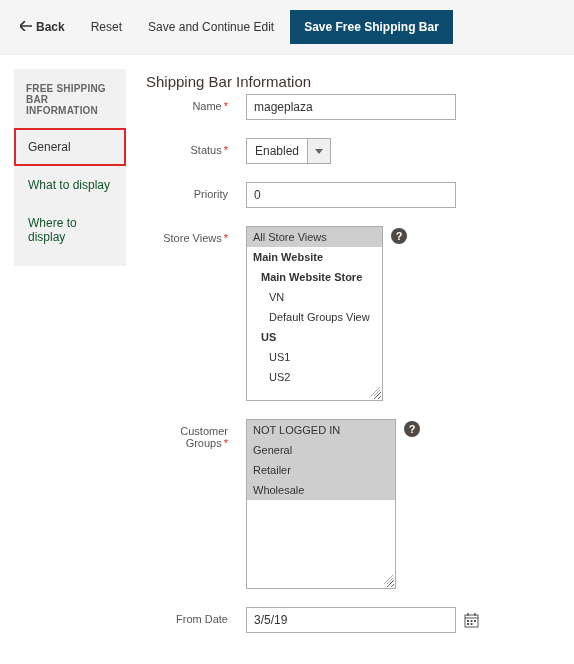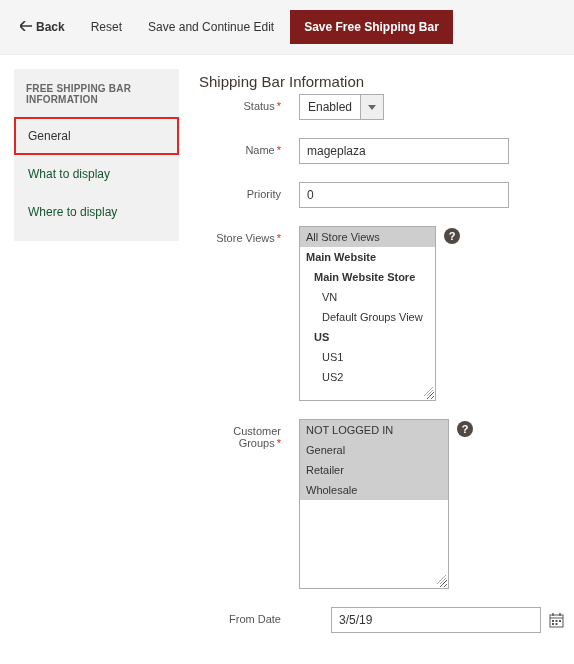--- a/index.html
+++ b/index.html
@@ -1,33 +1,33 @@
 <!DOCTYPE html>
 <html><head>
 <meta charset="utf-8">
 <style>
 * { box-sizing: border-box; margin: 0; padding: 0; }
 body { font-family: Arial, Helvetica, sans-serif; font-size: 12px; color: #333; background: #fff; width: 574px; }
 .top-bar { background: #f5f5f5; padding: 10px 10px 10px 10px; display: flex; align-items: center; justify-content: flex-start; gap: 6px; border-bottom: 1px solid #eee; }
 .top-bar .btn { background: transparent; border: none; padding: 8px 10px; font-size: 12px; color: #333; cursor: pointer; display: inline-flex; align-items: center; gap: 4px; }
-.top-bar .btn-primary { background: #7f1d1d; color: #fff; font-weight: 600; padding: 10px 14px; font-size: 12px; }
+.top-bar .btn-primary { background: #0c4a6e; color: #fff; font-weight: 600; padding: 10px 14px; font-size: 12px; }
 .top-bar .back-btn { font-weight: 600; }
 .container { display: flex; padding: 14px 14px 30px 14px; gap: 20px; align-items: flex-start; }
-.sidebar { width: 165px; background: #f1f1f1; flex-shrink: 0; padding-bottom: 10px; }
+.sidebar { width: 112px; background: #f1f1f1; flex-shrink: 0; padding-bottom: 10px; }
 .sidebar-title { font-size: 10px; font-weight: 700; color: #666; padding: 14px 12px 12px 12px; letter-spacing: 0.2px; }
 .sidebar-item { display: block; padding: 10px 12px; font-size: 12px; color: #14532d; cursor: pointer; border: 2px solid transparent; }
 .sidebar-item.active { border: 2px solid #e22626; color: #333; background: #f1f1f1; }
 .main { flex: 1; padding-top: 4px; }
 .section-title { font-size: 15px; color: #41362f; font-weight: 400; margin-bottom: 4px; }
 .field-row { display: flex; align-items: flex-start; margin-bottom: 18px; }
 .field-label { width: 100px; text-align: right; padding-right: 18px; font-size: 11px; color: #555; padding-top: 6px; }
 .req { color: #e22626; margin-left: 2px; }
 .field-body { flex: 1; display: flex; align-items: flex-start; gap: 8px; }
 input[type=text] { border: 1px solid #adadad; padding: 5px 7px; font-size: 12px; color: #333; width: 210px; }
-.short-input { width: 85px; margin-left: 32px; }
+.short-input { width: 85px; }
 .select-wrap { display: inline-flex; border: 1px solid #adadad; background: #fff; }
 .select-wrap .sel-text { padding: 5px 8px; font-size: 12px; border-right: 1px solid #adadad; }
 .select-wrap .sel-arrow { width: 22px; display: flex; align-items: center; justify-content: center; background: #efefef; }
 .multiselect { border: 1px solid #adadad; width: 137px; height: 175px; overflow: hidden; resize: both; position: relative; font-size: 11px; }
 .multiselect .ms-list { padding: 0; }
 .ms-item { padding: 4px 6px; cursor: pointer; white-space: nowrap; }
 .ms-item.selected { background: #cecece; }
 .ms-item.bold { font-weight: 700; }
 .ms-item.i1 { padding-left: 14px; }
 .ms-item.i2 { padding-left: 22px; }
@@ -65,37 +65,37 @@
     <div class="sidebar-title">FREE SHIPPING BAR INFORMATION</div>
     <div class="sidebar-item active"><span>General</span></div>
     <div class="sidebar-item"><span>What to display</span></div>
     <div class="sidebar-item"><span>Where to display</span></div>
   </div>
 
   <div class="main">
     <div class="section-title">Shipping Bar Information</div>
 
     <div class="field-row">
+      <div class="field-label"><span>Name</span><span class="req">*</span></div>
+      <div class="field-body">
+        <input type="text" value="mageplaza" style="">
+      </div>
+    </div>
+
+    <div class="field-row">
       <div class="field-label"><span>Status</span><span class="req">*</span></div>
       <div class="field-body">
         <div class="select-wrap">
           <span class="sel-text">Enabled</span>
           <span class="sel-arrow">
             <svg width="8" height="5" viewBox="0 0 8 5">
                 <path d="M0 0 L4 5 L8 0 Z" fill="#666"></path>
               </svg>
           </span>
         </div>
-      </div>
-    </div>
-
-    <div class="field-row">
-      <div class="field-label"><span>Name</span><span class="req">*</span></div>
-      <div class="field-body">
-        <input type="text" value="mageplaza" style="">
       </div>
     </div>
 
     <div class="field-row">
       <div class="field-label"><span>Priority</span></div>
       <div class="field-body">
         <input type="text" value="0" style="">
       </div>
     </div>
 

